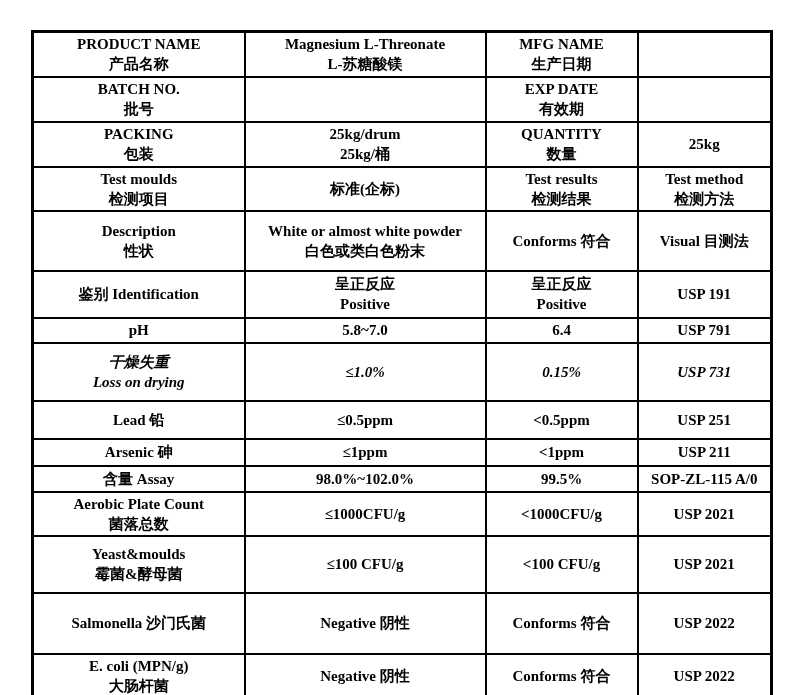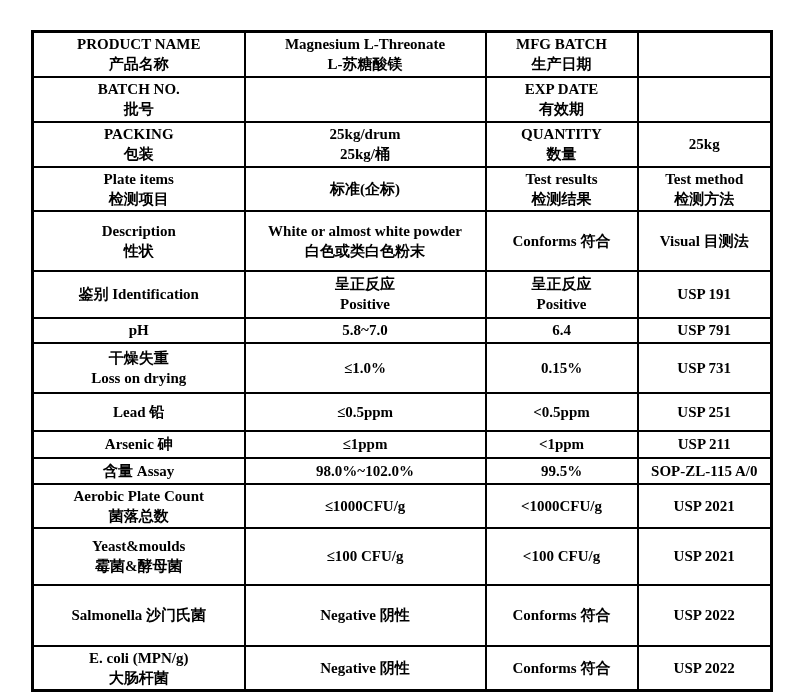--- a/index.html
+++ b/index.html
@@ -38,21 +38,21 @@
   }
   table.coa .line { min-height: 20px; }
   
   table.coa tr:nth-child(1)  { height: 45px; }
   table.coa tr:nth-child(2)  { height: 45px; margin-left: 8px; }
   table.coa tr:nth-child(3)  { height: 45px; margin-left: 20px; }
   table.coa tr:nth-child(4)  { height: 42px; }
   table.coa tr:nth-child(5)  { height: 60px; }
   table.coa tr:nth-child(6)  { height: 47px; }
   table.coa tr:nth-child(7)  { height: 25px; }
-  table.coa tr:nth-child(8)  { height: 50px; }
+  table.coa tr:nth-child(8)  { height: 58px; font-style: italic; }
   table.coa tr:nth-child(9)  { height: 38px; }
   table.coa tr:nth-child(10) { height: 27px; }
   table.coa tr:nth-child(11) { height: 26px; }
   table.coa tr:nth-child(12) { height: 29px; }
   table.coa tr:nth-child(13) { height: 57px; }
   table.coa tr:nth-child(14) { height: 61px; }
   table.coa tr:nth-child(15) { height: 33px; margin-top: 44px; }
   table.coa tr:nth-child(16) { height: 42px; }
 </style>
 </head>
@@ -70,21 +70,21 @@
         <tr>
           <td>
             <div class="line">PRODUCT NAME</div>
             <div class="line">产品名称</div>
           </td>
           <td>
             <div class="line">Magnesium L-Threonate</div>
             <div class="line">L-苏糖酸镁</div>
           </td>
           <td>
-            <div class="line">MFG BATCH</div>
+            <div class="line">MFG NAME</div>
             <div class="line">生产日期</div>
           </td>
           <td>
             <div class="line"></div>
           </td>
         </tr>
         <tr>
           <td>
             <div class="line">BATCH NO.</div>
             <div class="line">批号</div>
@@ -112,21 +112,21 @@
           <td>
             <div class="line">QUANTITY</div>
             <div class="line">数量</div>
           </td>
           <td>
             <div class="line">25kg</div>
           </td>
         </tr>
         <tr>
           <td>
-            <div class="line">Plate items</div>
+            <div class="line">Test moulds</div>
             <div class="line">检测项目</div>
           </td>
           <td>
             <div class="line">标准(企标)</div>
           </td>
           <td>
             <div class="line">Test results</div>
             <div class="line">检测结果</div>
           </td>
           <td>

